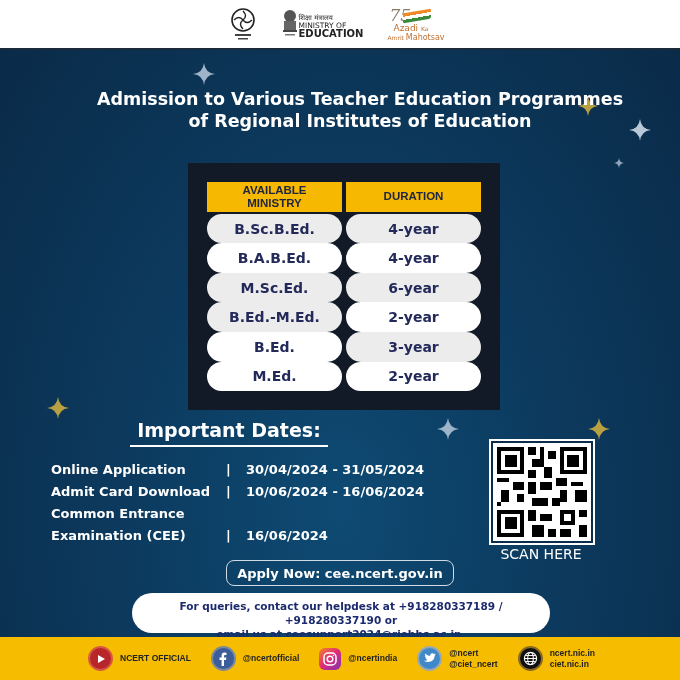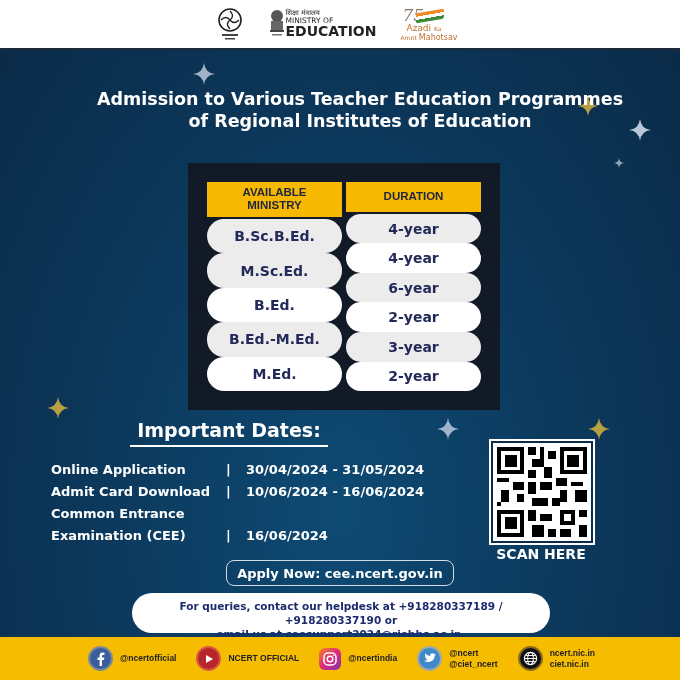--- a/index.html
+++ b/index.html
@@ -2,26 +2,26 @@
 <html><head>
 <meta charset="utf-8">
 <style>
   * { box-sizing: border-box; margin: 0; padding: 0; }
   html, body { width: 680px; height: 680px; overflow: hidden; }
   body { font-family: "DejaVu Sans", sans-serif; position: relative;
     background: radial-gradient(ellipse at 50% 75%, #0e4a73 0%, #0c3a5e 45%, #0a2946 100%); }
   .topbar { position: absolute; left: 0; top: 0; width: 680px; height: 50px; background: #ffffff;
     border-bottom: 2px solid #1a2a3a; display: flex; align-items: center; justify-content: center; gap: 24px; }
   .logo-ncert { width: 28px; height: 36px; display: flex; align-items: center; justify-content: center; }
-  .logo-moe { display: flex; align-items: center; }
+  .logo-moe { display: flex; align-items: flex-end; }
   .emblem { width: 18px; height: 30px; }
   .moe-text { display: flex; flex-direction: column; line-height: 1; color: #222; }
   .moe-text .hi { font-size: 7px; }
   .moe-text .l1 { font-size: 7.5px; }
-  .moe-text .l2 { font-size: 14px; font-weight: bold; }
+  .moe-text .l2 { font-size: 10px; font-weight: bold; }
   .logo-aka { position: relative; width: 64px; height: 38px; }
   .aka-75 { position: absolute; left: 2px; top: 0; font-size: 17px; color: #8a7a6a; font-style: italic; font-family: "DejaVu Serif", serif; }
   .aka-flag { position: absolute; left: 16px; top: 6px; width: 28px; height: 10px;
     background: linear-gradient(#f08a24 0 33%, #fff 33% 66%, #3a8a3a 66%); transform: skewY(-10deg); border-radius: 2px; }
   .aka-t1 { position: absolute; left: 6px; top: 18px; font-size: 9px; color: #c07030; }
   .aka-t1 small { font-size: 6px; }
   .aka-t2 { position: absolute; left: 0; top: 28px; font-size: 6px; color: #c07030; }
   .aka-t2 b { font-size: 8px; font-weight: normal; }
 
   .star { position: absolute; }
@@ -36,21 +36,21 @@
   .td.odd { background: #ececec; } .td.even { background: #ffffff; }
 
   .dates-title { position: absolute; left: 130px; top: 419px; width: 198px; text-align: center; color: #fff; font-weight: bold; font-size: 19px; }
   .dates-underline { position: absolute; left: 130px; top: 445px; width: 198px; height: 2px; background: #ffffff; }
   .dates { position: absolute; left: 51px; top: 458px; color: #fff; font-weight: bold; font-size: 13px; }
   .drow { display: flex; height: 22px; align-items: center; }
   .dlabel { width: 175px; }
   .dsep { width: 20px; }
   .qr-wrap { position: absolute; left: 491px; top: 441px; width: 102px; height: 102px; background: #fff; border: 2px solid #0b2c4a; outline: 2px solid #fff; }
   .qr-wrap svg { width: 98px; height: 98px; }
-  .scan { position: absolute; left: 480px; top: 546px; width: 122px; text-align: center; color: #fff; font-weight: bold; font-size: 14px; }
+  .scan { position: absolute; left: 480px; top: 546px; width: 122px; text-align: center; color: #fff; font-weight: normal; font-size: 14px; }
 
   .apply { position: absolute; left: 226px; top: 560px; width: 228px; height: 26px; border: 1.5px solid #d0dbe6; border-radius: 8px; color: #fff;
     font-weight: bold; font-size: 13px; display: flex; align-items: center; justify-content: center; }
   .query { position: absolute; left: 132px; top: 593px; width: 418px; height: 40px; background: #fff; border-radius: 20px; color: #1c2b6e;
     font-weight: bold; font-size: 10.5px; text-align: center; line-height: 14px; padding-top: 6px; }
 
   .footer { position: absolute; left: 0; top: 637px; width: 680px; height: 43px; background: #f6bc00; display: flex; align-items: center; padding-left: 88px; }
   .fitem { display: flex; align-items: center; gap: 7px; margin-right: 20px; }
   .ficon { width: 25px; height: 25px; border-radius: 50%; display: flex; align-items: center; justify-content: center; }
   .ftext { font-size: 8.5px; font-weight: bold; color: #222; line-height: 11px; font-family: "Liberation Sans", sans-serif; }
@@ -120,23 +120,24 @@
 
 <div class="tbl">
   <div class="col">
     <div class="th">
       <div>
           <div>AVAILABLE</div>
           <div>MINISTRY</div>
         </div>
     </div>
     <div class="td odd">B.Sc.B.Ed.</div>
+    <div class="td even">B.A.B.Ed.</div>
     <div class="td odd">M.Sc.Ed.</div>
+    <div class="td odd">B.Ed.-M.Ed.</div>
     <div class="td even">B.Ed.</div>
-    <div class="td odd">B.Ed.-M.Ed.</div>
     <div class="td even">M.Ed.</div>
   </div>
   <div class="col">
     <div class="th">DURATION</div>
     <div class="td odd">4-year</div>
     <div class="td even">4-year</div>
     <div class="td odd">6-year</div>
     <div class="td even">2-year</div>
     <div class="td odd">3-year</div>
     <div class="td even">2-year</div>
@@ -214,34 +215,34 @@
 
 <div class="apply">Apply Now: cee.ncert.gov.in</div>
 
 <div class="query">
   <div>For queries, contact our helpdesk at +918280337189 / +918280337190 or</div>
   <div>email us at ceesupport2024@riebbs.ac.in.</div>
 </div>
 
 <div class="footer">
   <div class="fitem">
+    <span class="ficon" style="background:#b8262c;border:2px solid #d65a40">
+      <svg width="10" height="10" viewBox="0 0 10 10">
+          <path d="M2 1 L9 5 L2 9Z" fill="#fff"></path>
+        </svg>
+    </span>
+    <span class="ftext">NCERT OFFICIAL</span>
+  </div>
+  <div class="fitem">
     <span class="ficon" style="background:#3b5d99;border:2px solid #7a8a9a">
       <svg width="10" height="14" viewBox="0 0 10 14">
           <path d="M6 14 V8 H8 L8.4 5.5 H6 V4 Q6 3 7 3 H8.5 V0.8 Q7.5 0.6 6.5 0.6 Q3.6 0.6 3.6 3.6 V5.5 H1.5 V8 H3.6 V14Z" fill="#fff"></path>
         </svg>
     </span>
     <span class="ftext">@ncertofficial</span>
-  </div>
-  <div class="fitem">
-    <span class="ficon" style="background:#b8262c;border:2px solid #d65a40">
-      <svg width="10" height="10" viewBox="0 0 10 10">
-          <path d="M2 1 L9 5 L2 9Z" fill="#fff"></path>
-        </svg>
-    </span>
-    <span class="ftext">NCERT OFFICIAL</span>
   </div>
   <div class="fitem">
     <span class="ficon" style="border-radius:6px;width:22px;height:22px;background:linear-gradient(135deg,#f58529,#dd2a7b,#8134af)">
       <svg width="14" height="14" viewBox="0 0 14 14">
           <rect x="1" y="1" width="12" height="12" rx="4" fill="none" stroke="#fff" stroke-width="1.5"></rect>
           <circle cx="7" cy="7" r="2.8" fill="none" stroke="#fff" stroke-width="1.5"></circle>
           <circle cx="10.5" cy="3.5" r="0.8" fill="#fff"></circle>
         </svg>
     </span>
     <span class="ftext">@ncertindia</span>

